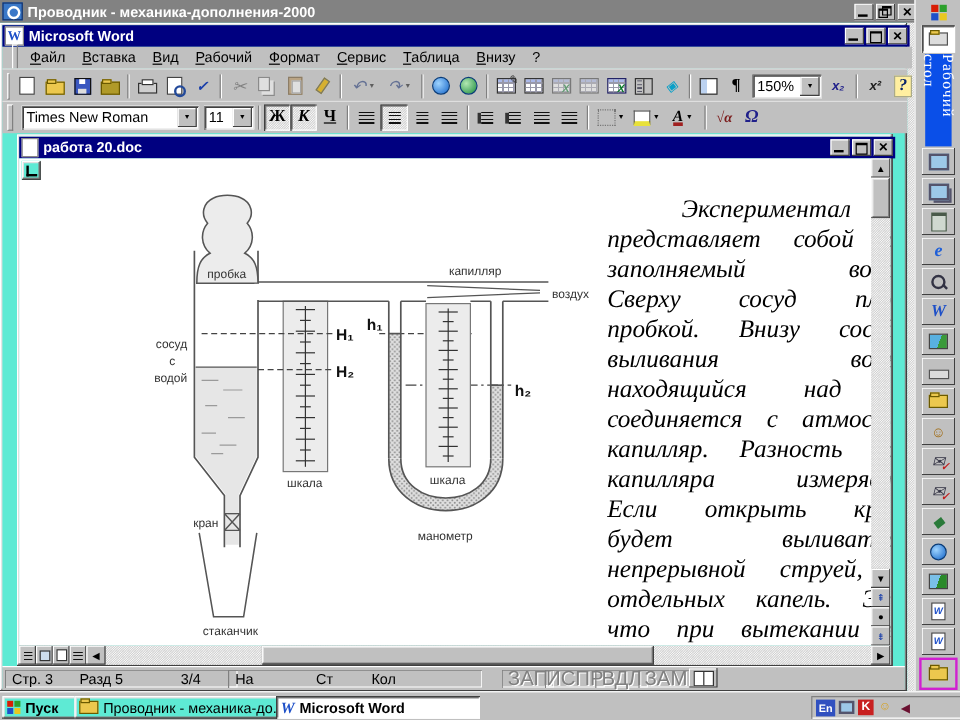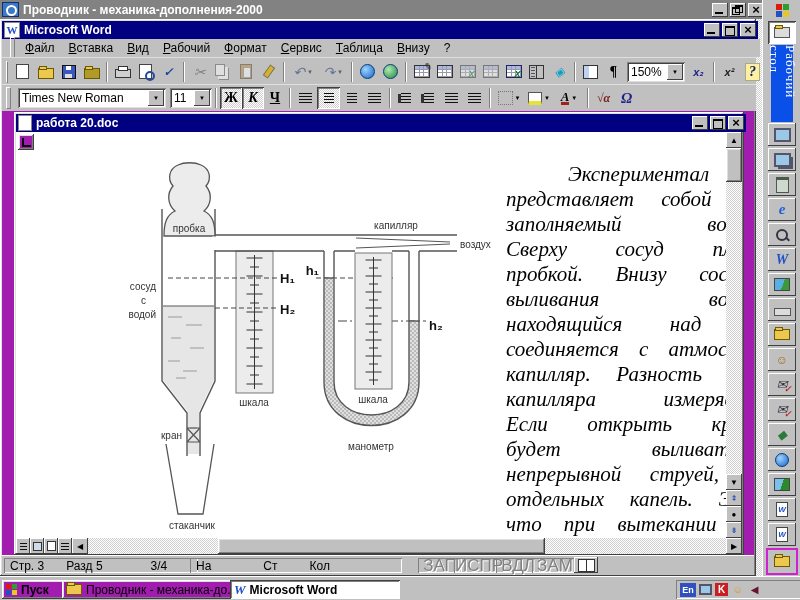--- a/index.html
+++ b/index.html
@@ -1,20 +1,20 @@
 <!DOCTYPE html>
 <html><head>
 <meta charset="utf-8">
 <style>
   html,body{margin:0;padding:0;}
   body{font-family:"Liberation Sans",sans-serif;}
   .screen{position:relative;width:800px;height:600px;background:#c0c0c0;overflow:hidden;font-size:12px;color:#000;}
   .abs{position:absolute;}
   
-  .raised{background:#a21caf;box-shadow:inset -1px -1px 0 #404040,inset 1px 1px 0 #fff,inset -2px -2px 0 #808080,inset 2px 2px 0 #dfdfdf;}
+  .raised{background:#5eead4;box-shadow:inset -1px -1px 0 #404040,inset 1px 1px 0 #fff,inset -2px -2px 0 #808080,inset 2px 2px 0 #dfdfdf;}
   .raised-thin{background:#c0c0c0;box-shadow:inset -1px -1px 0 #404040,inset 1px 1px 0 #fff;}
   .sunken{box-shadow:inset 1px 1px 0 #808080,inset -1px -1px 0 #fff;}
   .dither{background-color:#cfcfcf;background-image:linear-gradient(45deg,#fff 25%,transparent 25%,transparent 75%,#fff 75%),linear-gradient(45deg,#fff 25%,transparent 25%,transparent 75%,#fff 75%);background-size:2px 2px;background-position:0 0,1px 1px;}
   .pressed{box-shadow:inset 1px 1px 0 #404040,inset -1px -1px 0 #fff,inset 2px 2px 0 #808080;}
   
   .tbar{display:flex;align-items:center;padding:0 2px;color:#fff;font-weight:bold;}
   .tbar .cap{flex:1;white-space:nowrap;overflow:hidden;padding-left:4px;font-size:12px;}
   .wbtns{display:flex;gap:2px;}
   .wbtn{width:16px;height:14px;display:flex;align-items:center;justify-content:center;font-size:10px;font-weight:bold;color:#000;position:relative;}
   .g-min::before{content:"";position:absolute;left:3px;bottom:3px;width:8px;height:2px;background:#000;}

